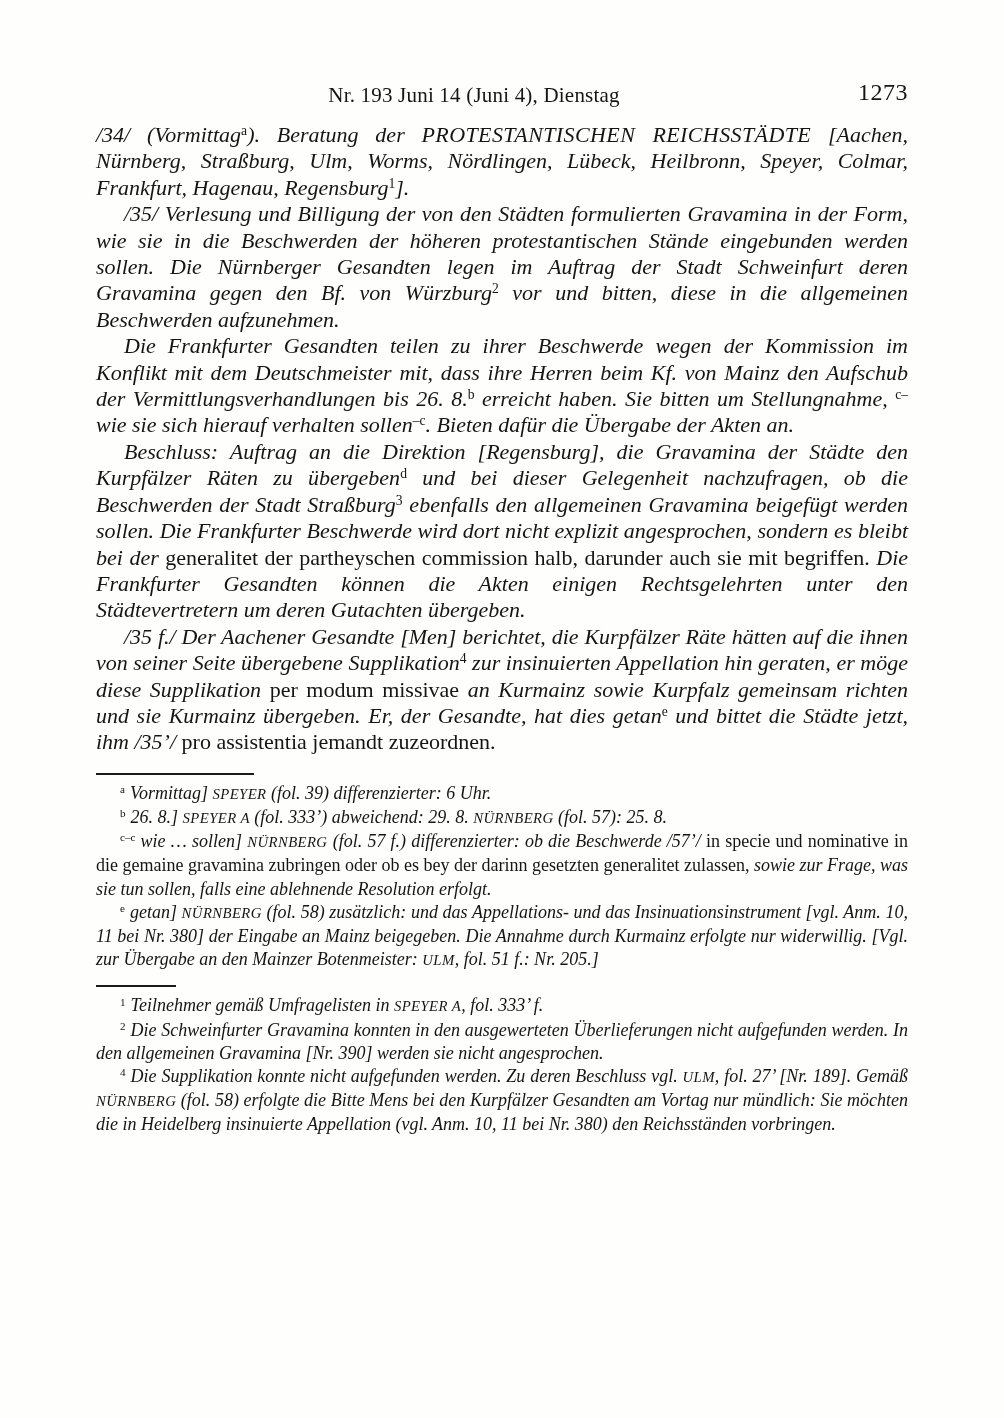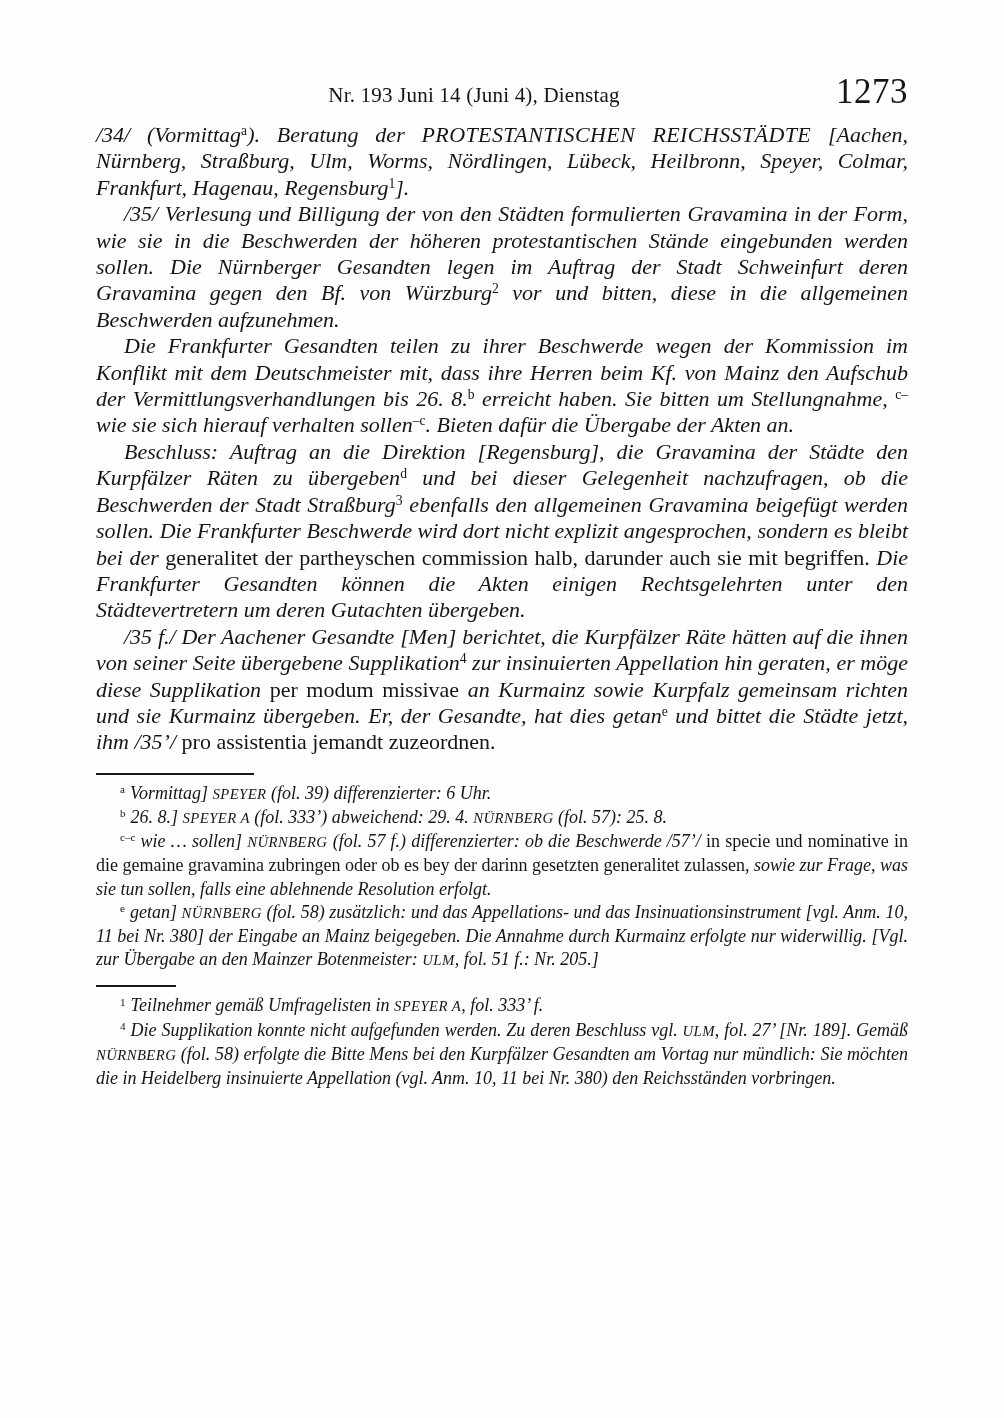--- a/index.html
+++ b/index.html
@@ -29,21 +29,21 @@
     line-height: 26px;
     font-style: normal;
     letter-spacing: 0.2px;
     
     transform: translateX(-28px);
   }
   .page-number {
     position: absolute;
     right: 0;
     top: -5px;
-    font-size: 35px;
+    font-size: 24px;
     line-height: 30px;
     font-style: normal;
     letter-spacing: 0.5px;
   }
   
   .bodytext {
     font-size: 22px;
     line-height: 26.4px;
     font-style: italic;
     text-align: justify;
@@ -103,25 +103,26 @@
       <p><span class="run-i">/35/ Verlesung und Billigung der von den Städten formulierten Gravamina in der Form, wie sie in die Beschwerden der höheren protestantischen Stände eingebunden werden sollen. Die Nürnberger Gesandten legen im Auftrag der Stadt Schweinfurt deren Gravamina gegen den Bf. von Würzburg</span><span class="run-sup">2</span><span class="run-i"> vor und bitten, diese in die allgemeinen Beschwerden aufzunehmen.</span></p>
       <p><span class="run-i">Die Frankfurter Gesandten teilen zu ihrer Beschwerde wegen der Kommission im Konflikt mit dem Deutschmeister mit, dass ihre Herren beim Kf. von Mainz den Aufschub der Vermittlungsverhandlungen bis 26. 8.</span><span class="run-sup">b</span><span class="run-i"> erreicht haben. Sie bitten um Stellungnahme, </span><span class="run-sup">c–</span><span class="run-i">wie sie sich hierauf verhalten sollen</span><span class="run-sup">–c</span><span class="run-i">. Bieten dafür die Übergabe der Akten an.</span></p>
       <p><span class="run-i">Beschluss: Auftrag an die Direktion [Regensburg], die Gravamina der Städte den Kurpfälzer Räten zu übergeben</span><span class="run-sup">d</span><span class="run-i"> und bei dieser Gelegenheit nachzufragen, ob die Beschwerden der Stadt Straßburg</span><span class="run-sup">3</span><span class="run-i"> ebenfalls den allgemeinen Gravamina beigefügt werden sollen. Die Frankfurter Beschwerde wird dort nicht explizit angesprochen, sondern es bleibt bei der </span><span class="run-r">generalitet der partheyschen commission halb, darunder auch sie mit begriffen.</span><span class="run-i"> Die Frankfurter Gesandten können die Akten einigen Rechtsgelehrten unter den Städtevertretern um deren Gutachten übergeben.</span></p>
       <p><span class="run-i">/35 f./ Der Aachener Gesandte [Men] berichtet, die Kurpfälzer Räte hätten auf die ihnen von seiner Seite übergebene Supplikation</span><span class="run-sup">4</span><span class="run-i"> zur insinuierten Appellation hin geraten, er möge diese Supplikation </span><span class="run-r">per modum missivae</span><span class="run-i"> an Kurmainz sowie Kurpfalz gemeinsam richten und sie Kurmainz übergeben. Er, der Gesandte, hat dies getan</span><span class="run-sup">e</span><span class="run-i"> und bittet die Städte jetzt, ihm /35’/ </span><span class="run-r">pro assistentia jemandt zuzeordnen.</span></p>
     </div>
 
   <hr class="fn-rule fn-rule-letters">
 
   <div class="fn-block">
       <p><span class="run-sup fn-marker">a</span><span class="run-i">Vormittag] </span><span class="run-sc">SPEYER</span><span class="run-i"> (fol. 39) differenzierter: 6 Uhr.</span></p>
-      <p><span class="run-sup fn-marker">b</span><span class="run-i">26. 8.] </span><span class="run-sc">SPEYER A</span><span class="run-i"> (fol. 333’) abweichend: 29. 4. </span><span class="run-sc">NÜRNBERG</span><span class="run-i"> (fol. 57): 25. 8.</span></p>
+      <p><span class="run-sup fn-marker">b</span><span class="run-i">26. 8.] </span><span class="run-sc">SPEYER A</span><span class="run-i"> (fol. 333’) abweichend: 29. 8. </span><span class="run-sc">NÜRNBERG</span><span class="run-i"> (fol. 57): 25. 8.</span></p>
       <p><span class="run-sup fn-marker">c–c</span><span class="run-i">wie … sollen] </span><span class="run-sc">NÜRNBERG</span><span class="run-i"> (fol. 57 f.) differenzierter: ob die Beschwerde /57’/ </span><span class="run-r">in specie und nominative in die gemaine gravamina zubringen oder ob es bey der darinn gesetzten generalitet zulassen,</span><span class="run-i"> sowie zur Frage, was sie tun sollen, falls eine ablehnende Resolution erfolgt.</span></p>
       <p><span class="run-sup fn-marker">e</span><span class="run-i">getan] </span><span class="run-sc">NÜRNBERG</span><span class="run-i"> (fol. 58) zusätzlich: und das Appellations- und das Insinuationsinstrument [vgl. Anm. 10, 11 bei Nr. 380] der Eingabe an Mainz beigegeben. Die Annahme durch Kurmainz erfolgte nur widerwillig. [Vgl. zur Übergabe an den Mainzer Botenmeister: </span><span class="run-sc">ULM</span><span class="run-i">, fol. 51 f.: Nr. 205.]</span></p>
     </div>
 
   <hr class="fn-rule fn-rule-numbers">
 
   <div class="fn-block">
       <p><span class="run-sup fn-marker">1</span><span class="run-i">Teilnehmer gemäß Umfragelisten in </span><span class="run-sc">SPEYER A</span><span class="run-i">, fol. 333’ f.</span></p>
+      <p><span class="run-sup fn-marker">2</span><span class="run-i">Die Schweinfurter Gravamina konnten in den ausgewerteten Überlieferungen nicht aufgefunden werden. In den allgemeinen Gravamina [Nr. 390] werden sie nicht angesprochen.</span></p>
       <p><span class="run-sup fn-marker">4</span><span class="run-i">Die Supplikation konnte nicht aufgefunden werden. Zu deren Beschluss vgl. </span><span class="run-sc">ULM</span><span class="run-i">, fol. 27’ [Nr. 189]. Gemäß </span><span class="run-sc">NÜRNBERG</span><span class="run-i"> (fol. 58) erfolgte die Bitte Mens bei den Kurpfälzer Gesandten am Vortag nur mündlich: Sie möchten die in Heidelberg insinuierte Appellation (vgl. Anm. 10, 11 bei Nr. 380) den Reichsständen vorbringen.</span></p>
     </div>
 
 </div>
 
 </body></html>

